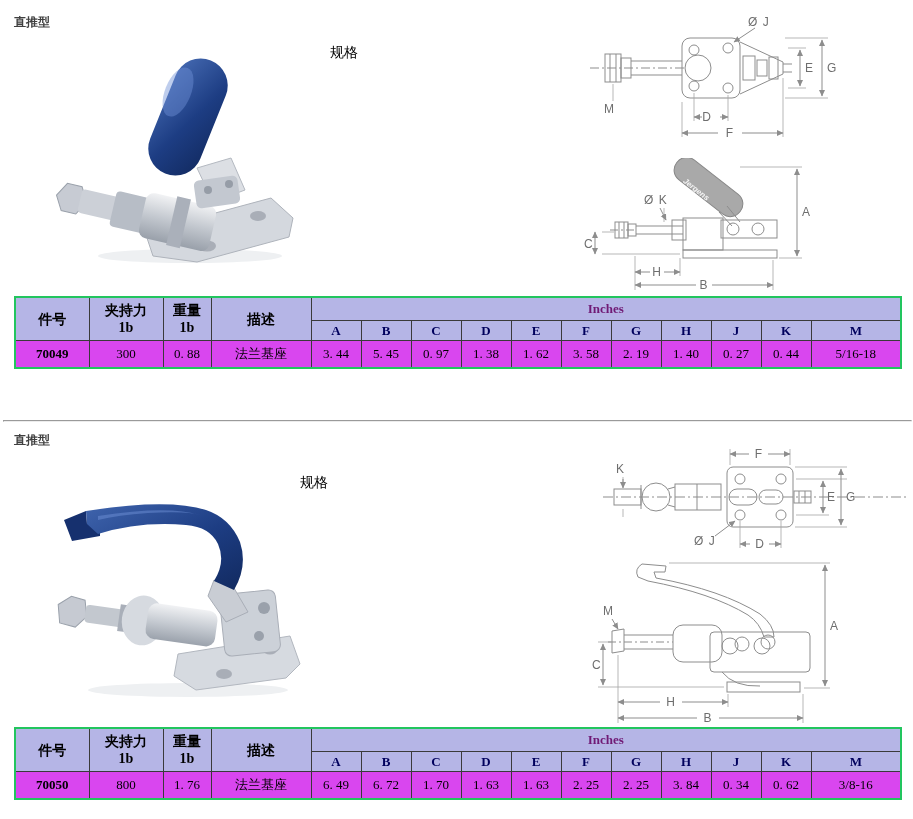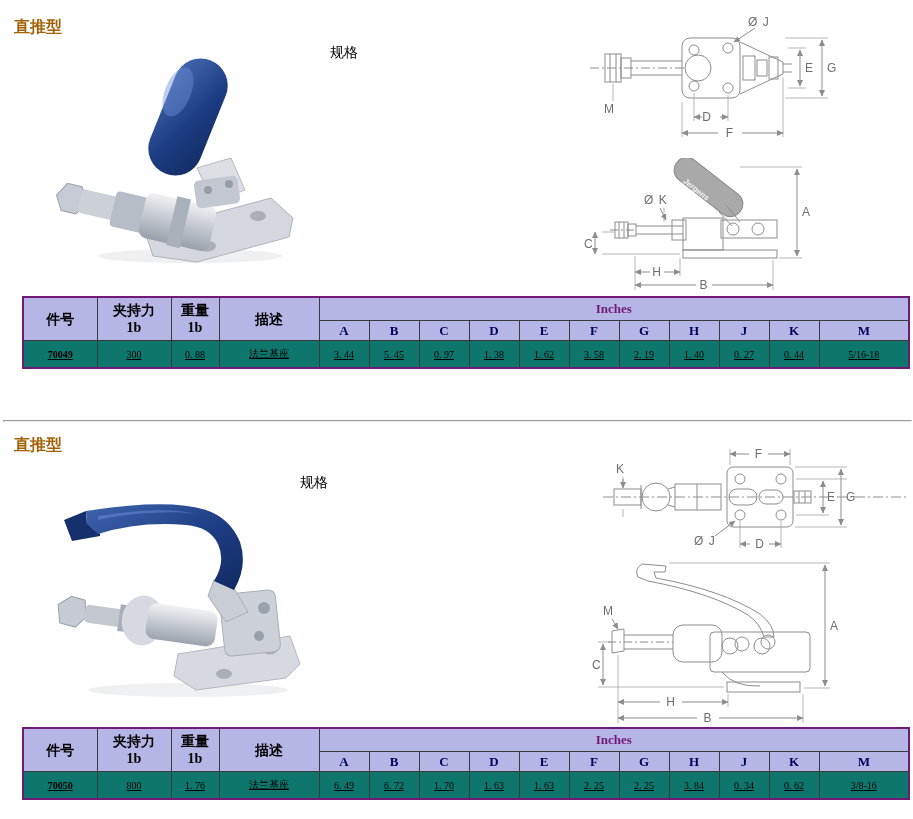--- a/index.html
+++ b/index.html
@@ -1,33 +1,33 @@
 <!DOCTYPE html>
 <html><head>
 <meta charset="utf-8">
 <style>
   html,body{margin:0;padding:0;background:#fff;}
   #page{position:relative;width:913px;height:819px;background:#fff;overflow:hidden;
         font-family:"Liberation Serif","DejaVu Serif",serif;color:#000;}
   .sec-heading{position:absolute;left:14px;font-family:"Liberation Sans","DejaVu Sans",sans-serif;
-        font-weight:bold;font-size:16px;color:#a16207;}
+        font-weight:bold;font-size:12px;color:#404040;}
   .spec-block{position:absolute;font-size:14px;}
   .spec-title{font-size:14px;margin:0 0 14px 0;font-family:Liberation Mono, monospace;}
   .spec-list{margin:0;padding:0 0 0 46px;font-size:13.5px;line-height:17px;}
   .spec-list li{margin:0;padding:0;}
   .divider{position:absolute;left:3px;width:907px;height:0;border-top:1px solid #9a9a9a;
         border-bottom:1px solid #ececec;}
-  .dim-table{position:absolute;left:22px;width:886px;border-collapse:collapse;table-layout:fixed;
-        border:2px solid #701a75;}
+  .dim-table{position:absolute;left:14px;width:886px;border-collapse:collapse;table-layout:fixed;
+        border:2px solid #22c55e;}
   .dim-table th,.dim-table td{border:1px solid #3a3a3a;text-align:center;vertical-align:middle;padding:0;}
   .dim-table thead th{background:#b5b5e6;}
   .th-cn{font-size:14px;font-weight:bold;color:#000;line-height:17px;}
   .th-letter{font-size:13px;font-weight:bold;color:#00005d;height:19px;}
   .th-inches{font-size:13px;font-weight:bold;color:#701a75;height:22px;}
-  .dim-table tbody td{font-size:10px;height:26px;background:#0f766e;text-decoration:underline;}
+  .dim-table tbody td{font-size:13px;height:26px;background:#d946ef;}
   .td-part{font-weight:bold;}
   .photo{position:absolute;}
   .drawing{position:absolute;}
   .dw-label{font-family:"Liberation Sans","DejaVu Sans",sans-serif;font-size:12px;fill:#6e6e6e;letter-spacing:1px;}
   .dw-line{stroke:#8d8d8d;stroke-width:1;fill:none;}
   .dw-thin{stroke:#a5a5a5;stroke-width:0.8;fill:none;}
   .brand-txt{font-family:"Liberation Sans","DejaVu Sans",sans-serif;font-size:8px;font-style:italic;
         font-weight:bold;fill:#f2f2f2;}
 </style>
 </head>

